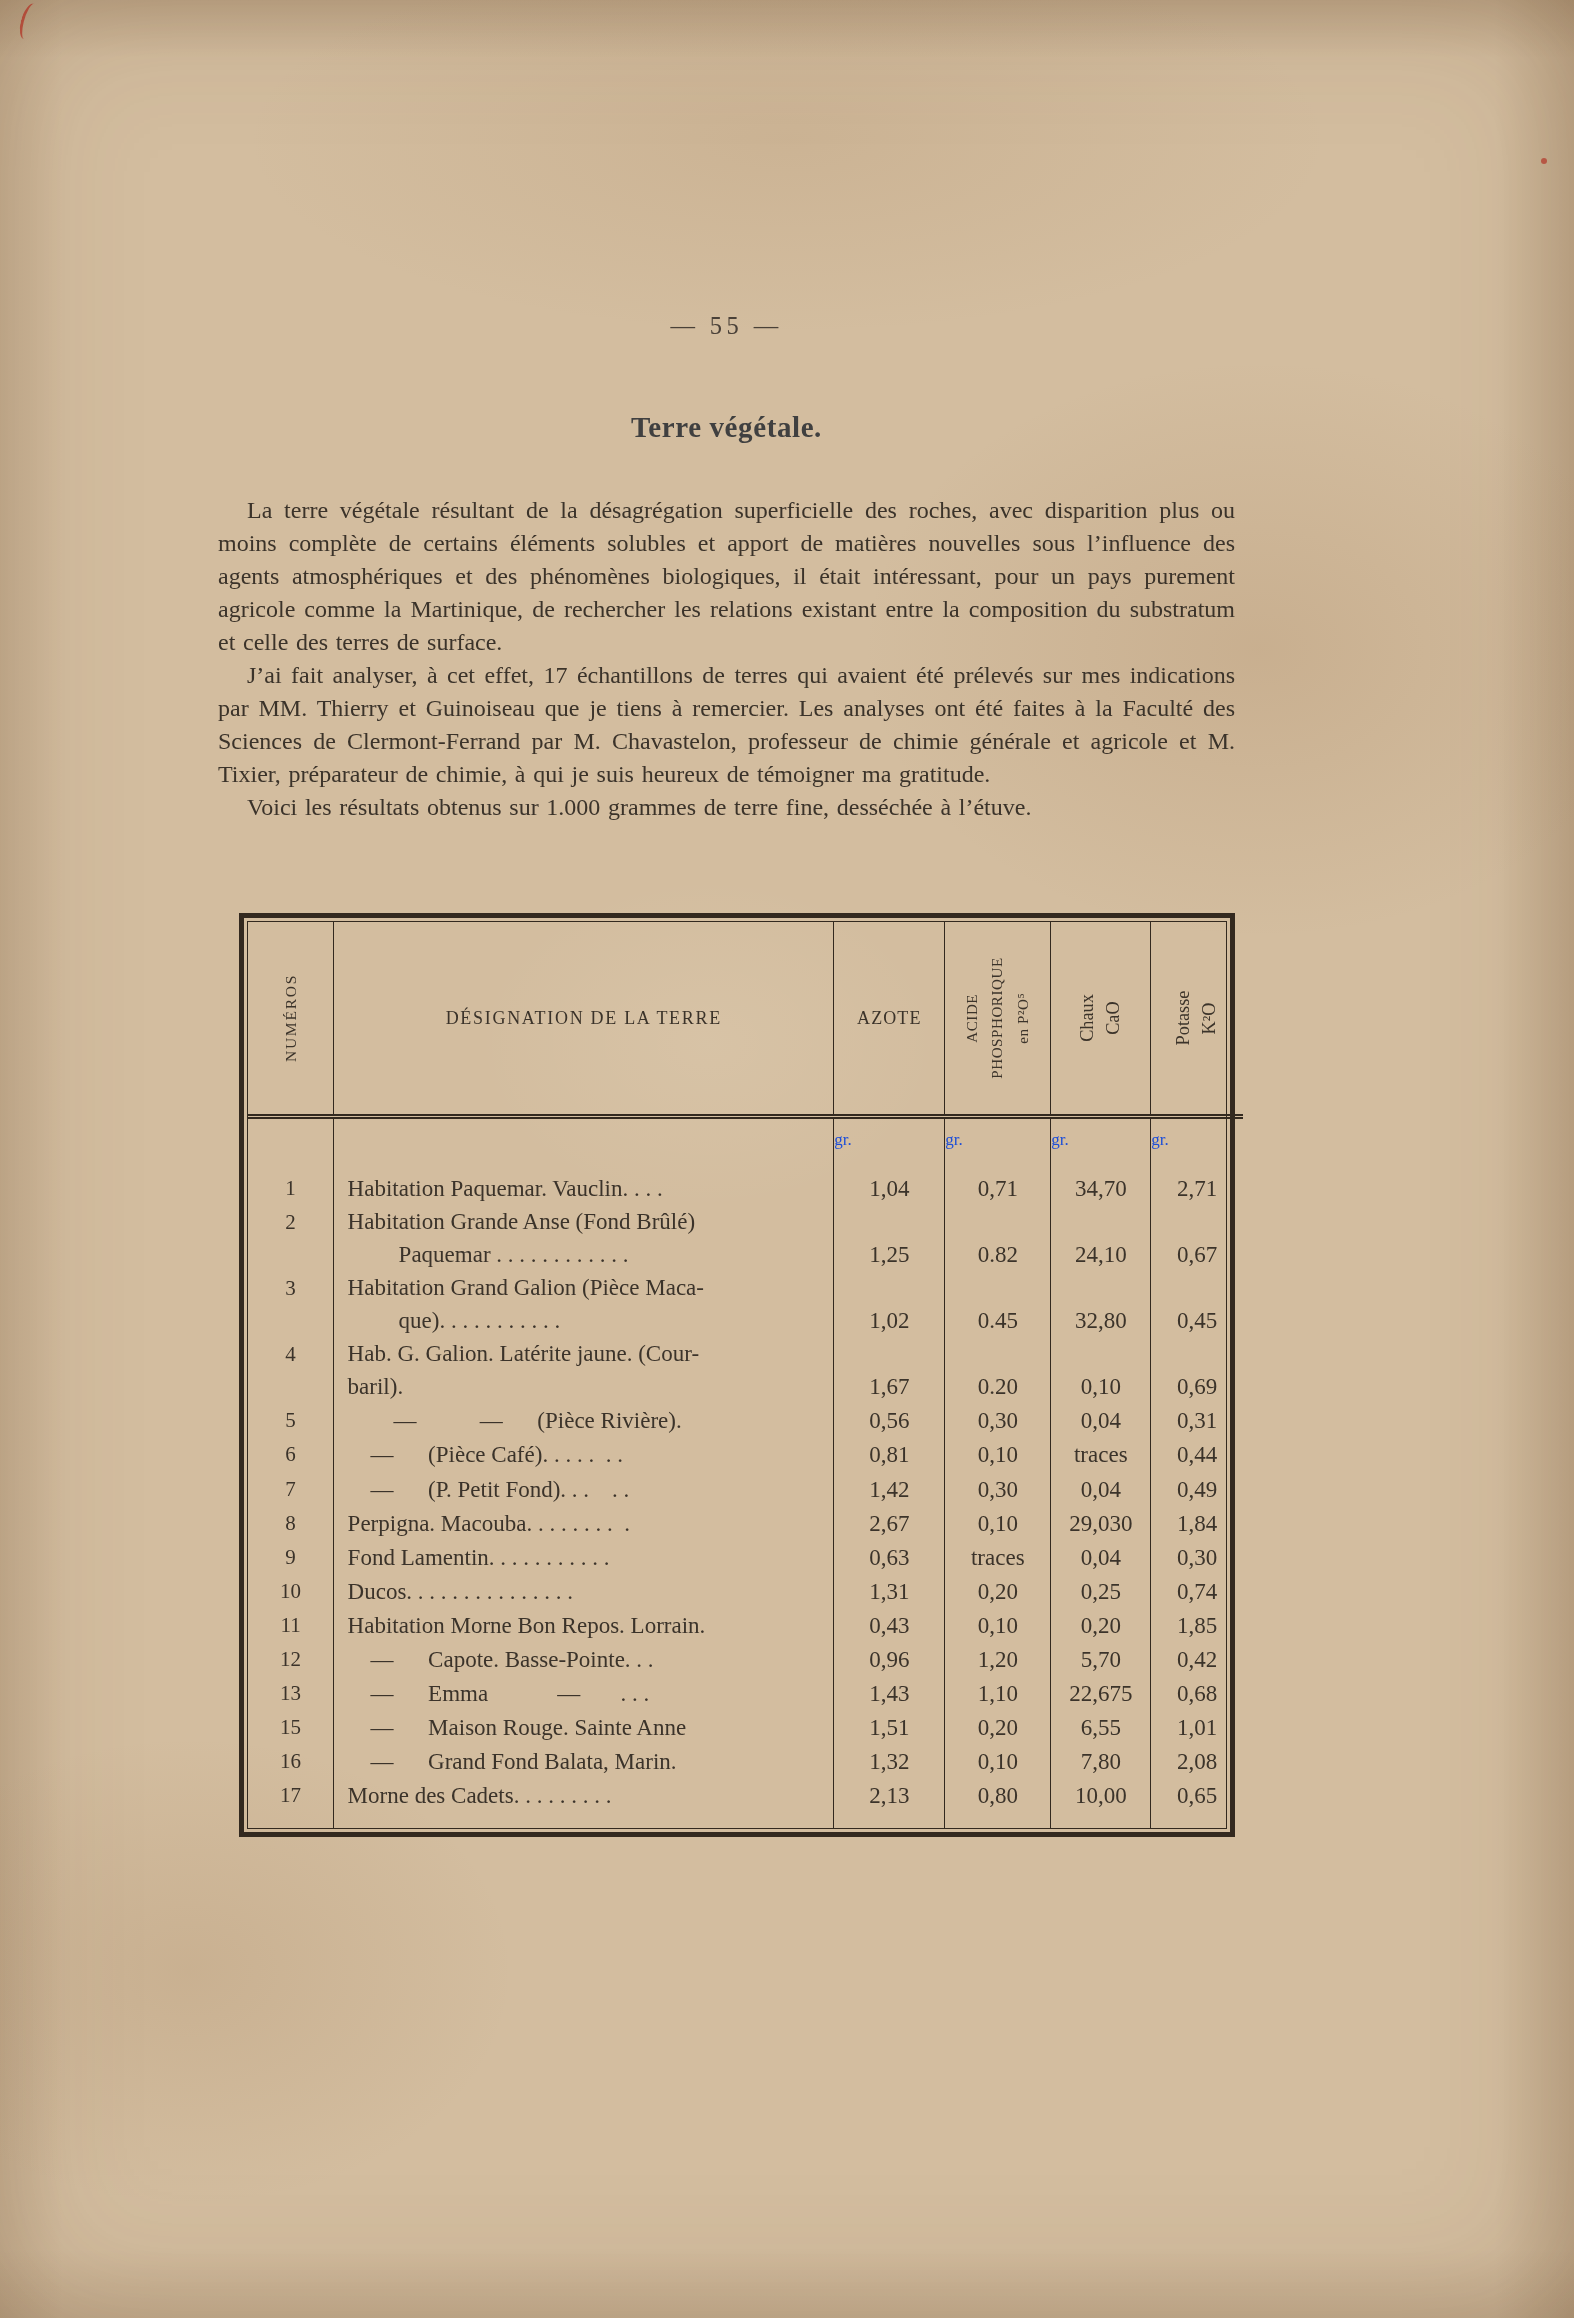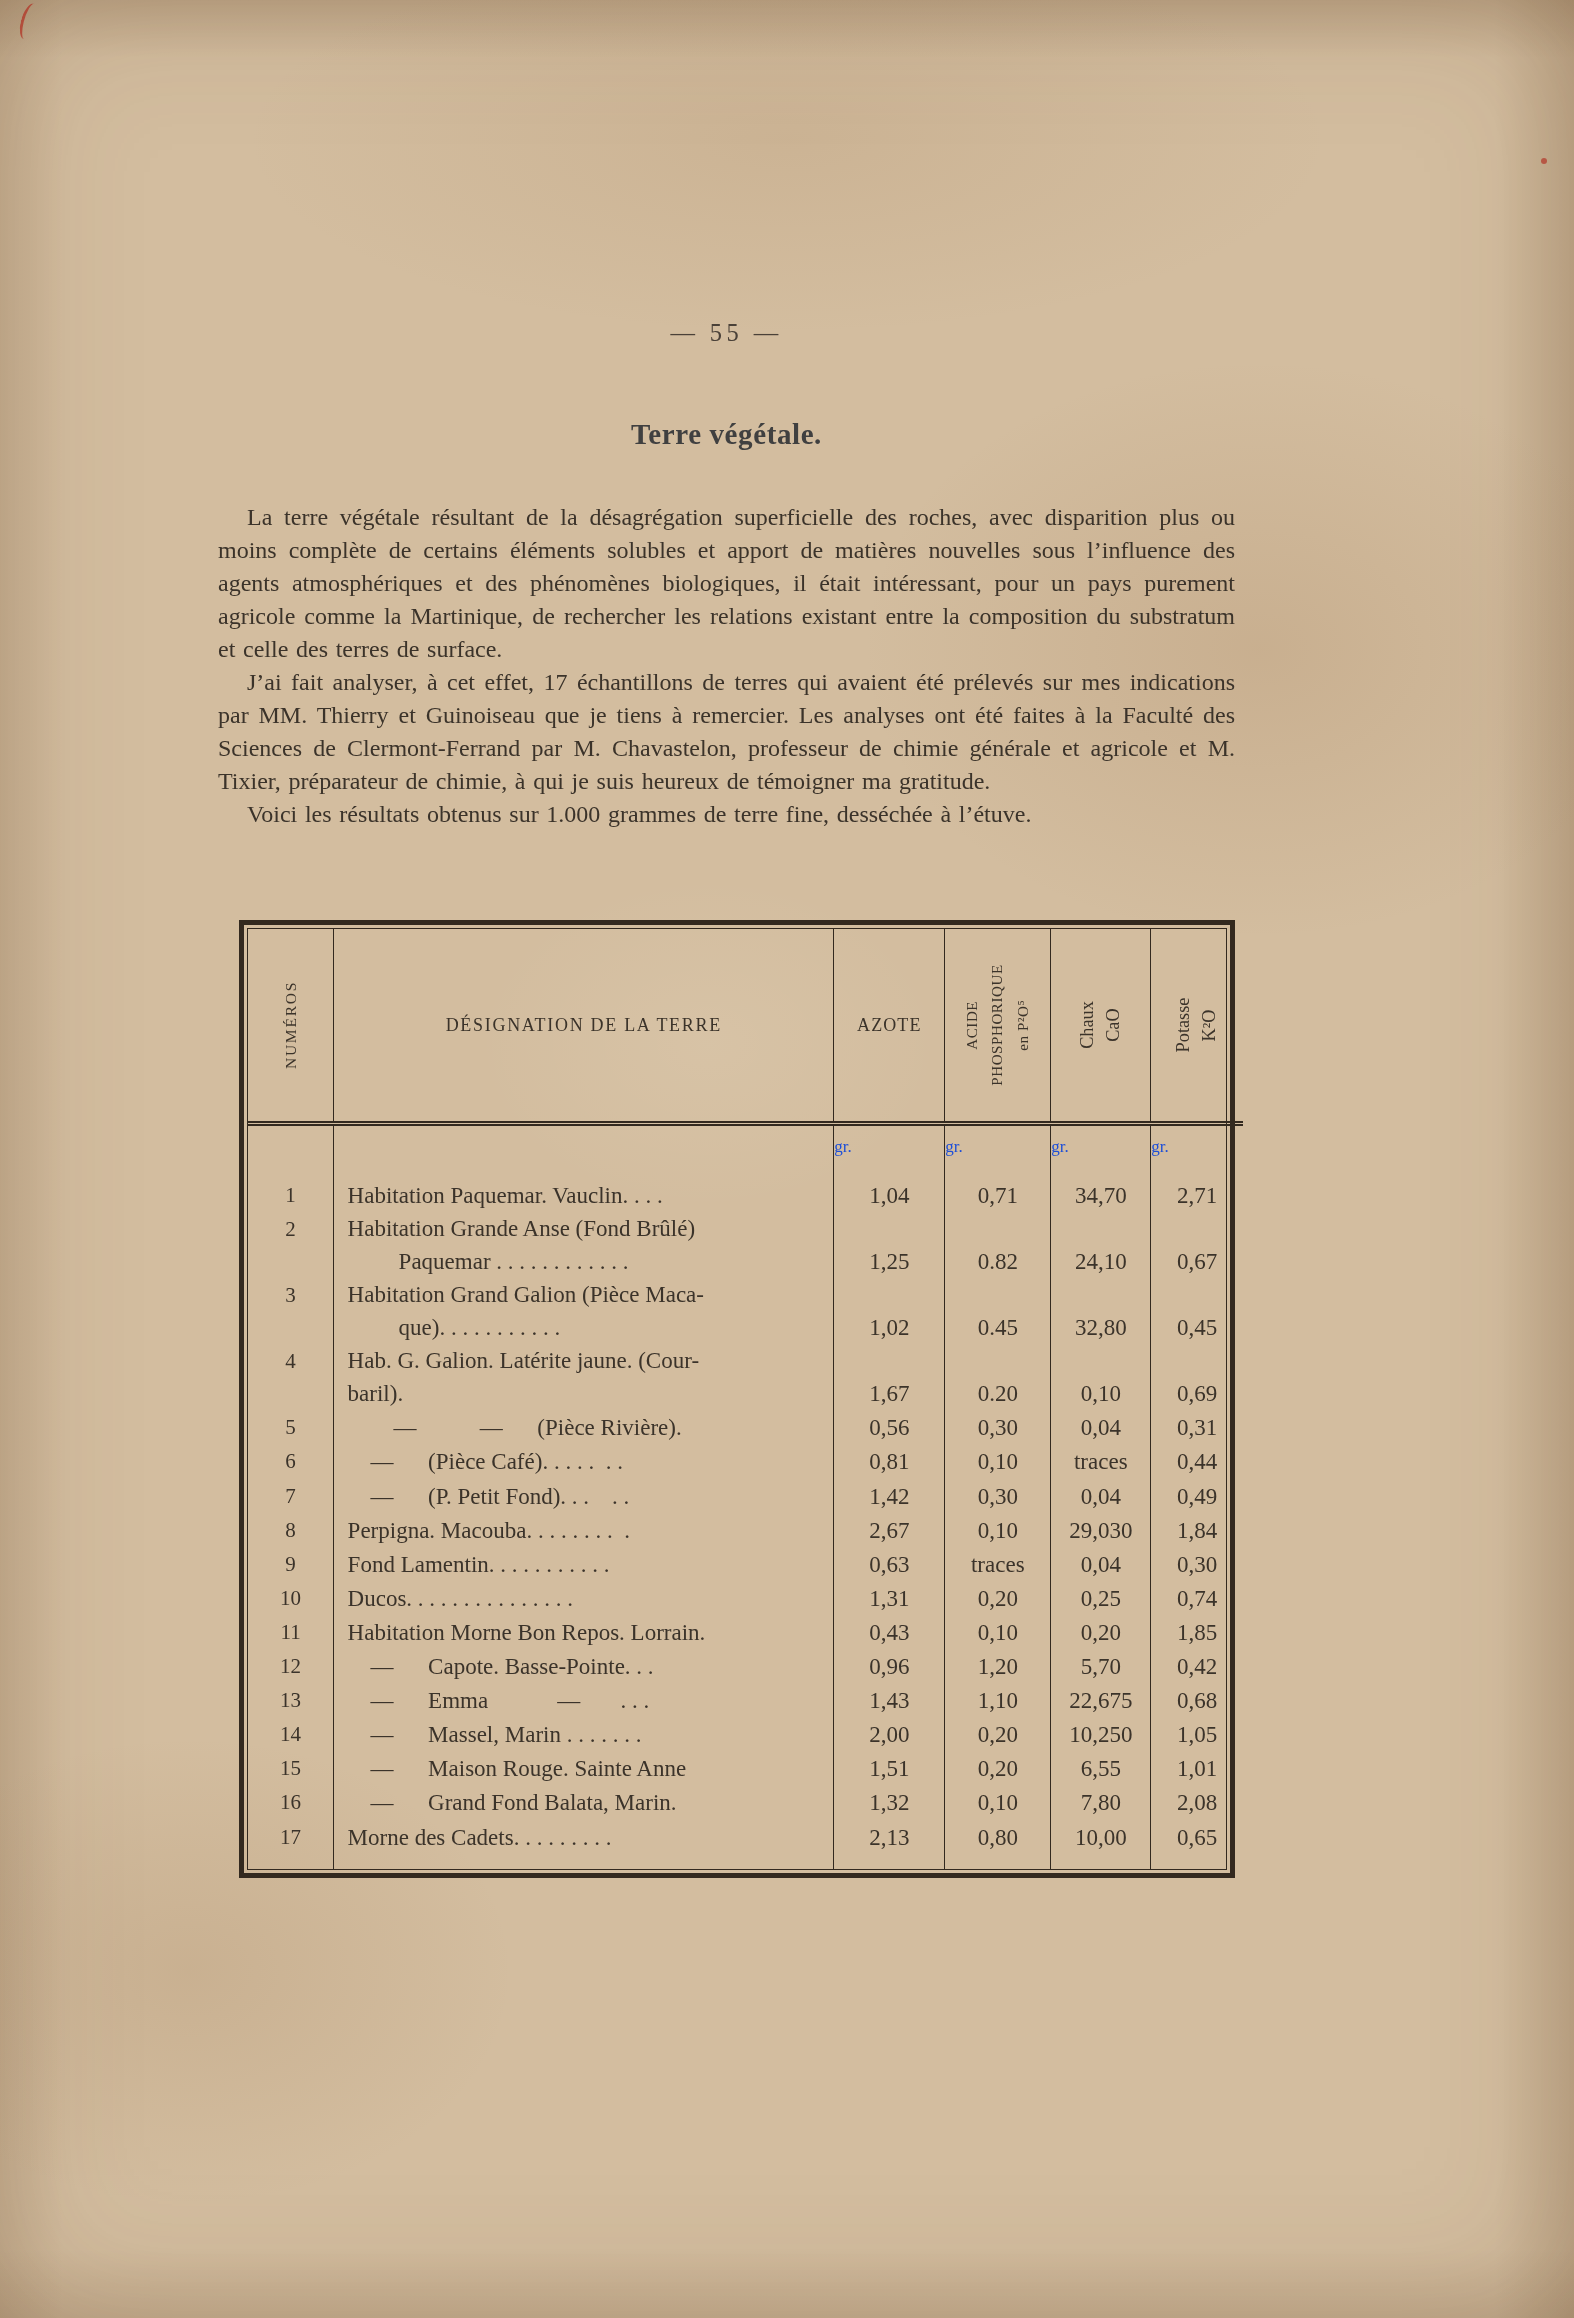--- a/index.html
+++ b/index.html
@@ -14,21 +14,21 @@
       radial-gradient(ellipse 611px 445px at 80% 28%, rgba(146,103,63,.16), transparent 65%),
       radial-gradient(ellipse 500px 361px at 12% 85%, rgba(140,100,60,.14), transparent 65%),
       radial-gradient(ellipse 778px 278px at 50% 6%, rgba(150,110,70,.12), transparent 70%),
       radial-gradient(ellipse 389px 278px at 45% 45%, rgba(255,246,226,.10), transparent 60%),
       linear-gradient(180deg, rgba(110,78,45,.20) 0%, rgba(110,78,45,0) 2.5%),
       linear-gradient(0deg, rgba(110,78,45,.14) 0%, rgba(110,78,45,0) 3%),
       linear-gradient(270deg, rgba(110,78,45,.18) 0%, rgba(110,78,45,0) 5%),
       linear-gradient(90deg, rgba(110,78,45,.12) 0%, rgba(110,78,45,0) 4%);
     box-shadow: inset 0 0 144px rgba(96,66,36,.22);
   }
-  .content{ position:absolute; left:218px; top:319px; width:1017px; }
+  .content{ position:absolute; left:218px; top:312px; width:1017px; }
 
   .pagenum{
     text-align:center; font-size:24.5px; letter-spacing:4.4px;
     margin-bottom:71px; color:#4a4138;
   }
   .title{
     text-align:center; font-weight:bold; font-size:29px;
     letter-spacing:0.6px; margin-bottom:50px; color:#404040;
   }
   p.body-par{
@@ -254,28 +254,20 @@
             </tr>
             <tr>
               <td class="c-num">13</td>
               <td class="c-desig"><div>    —      Emma            —       . . .</div></td>
               <td class="c-val">1,43</td>
               <td class="c-val">1,10</td>
               <td class="c-val">22,675</td>
               <td class="c-val">0,68</td>
             </tr>
             <tr>
-              <td class="c-num">14</td>
-              <td class="c-desig"><div>    —      Massel, Marin . . . . . . .</div></td>
-              <td class="c-val">2,00</td>
-              <td class="c-val">0,20</td>
-              <td class="c-val">10,250</td>
-              <td class="c-val">1,05</td>
-            </tr>
-            <tr>
               <td class="c-num">15</td>
               <td class="c-desig"><div>    —      Maison Rouge. Sainte Anne</div></td>
               <td class="c-val">1,51</td>
               <td class="c-val">0,20</td>
               <td class="c-val">6,55</td>
               <td class="c-val">1,01</td>
             </tr>
             <tr>
               <td class="c-num">16</td>
               <td class="c-desig"><div>    —      Grand Fond Balata, Marin.</div></td>

